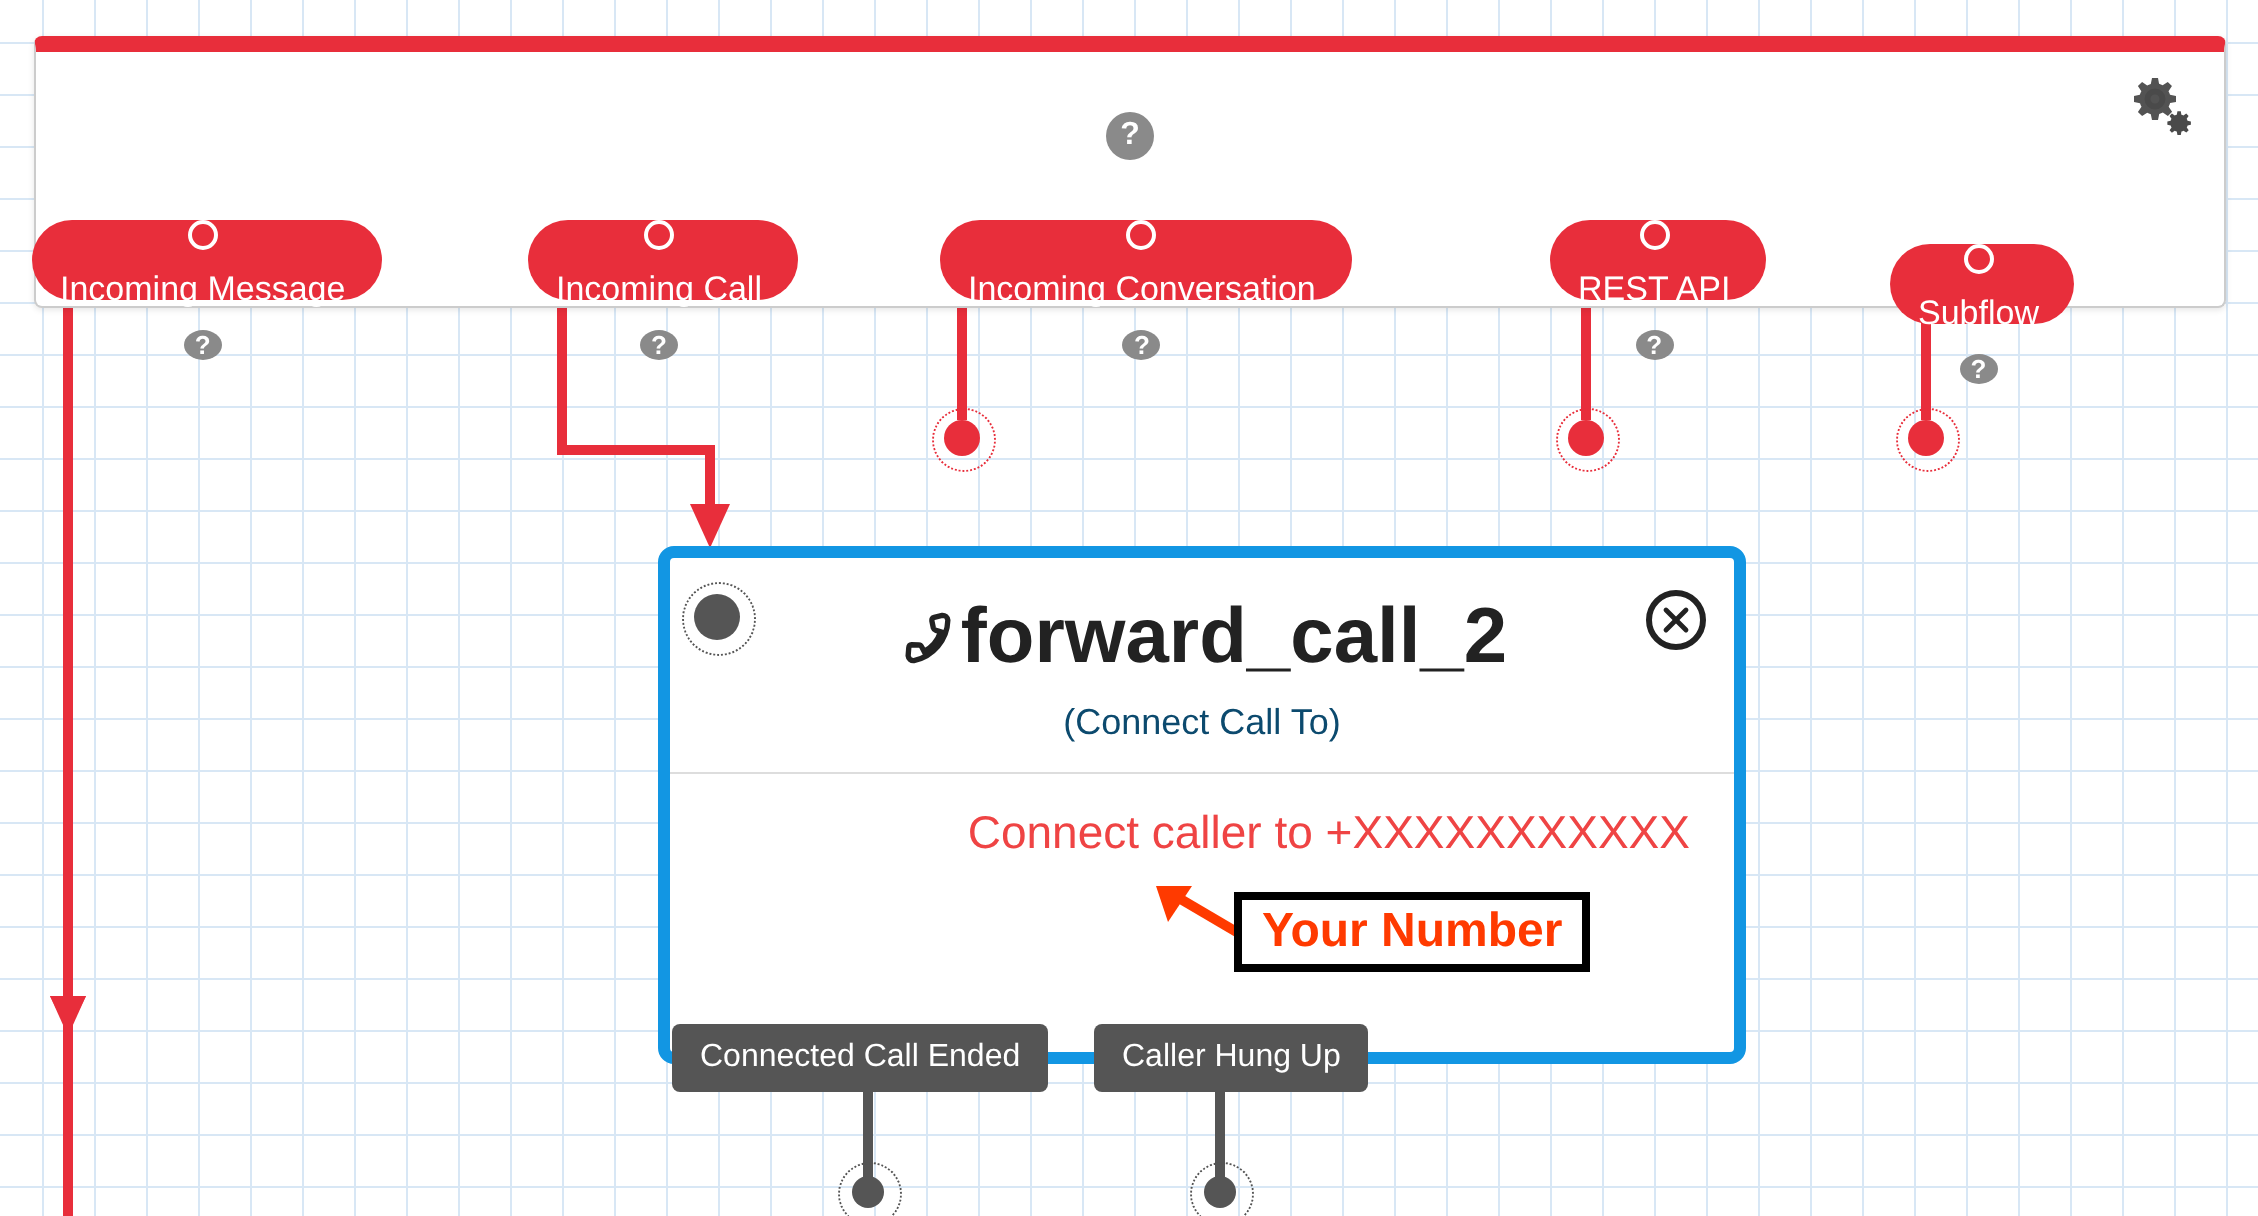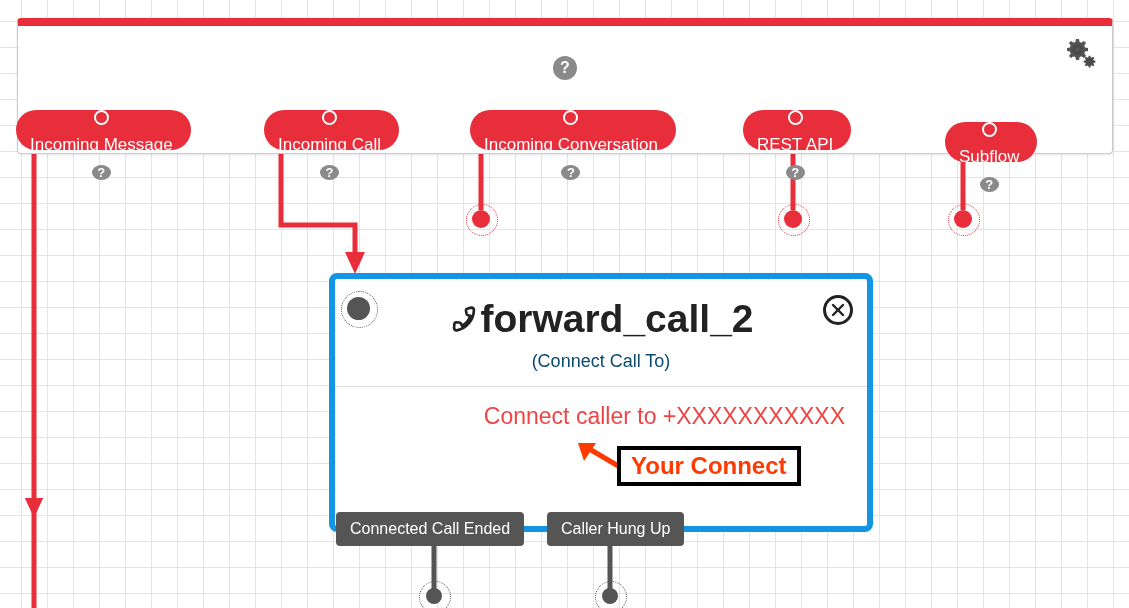--- a/index.html
+++ b/index.html
@@ -228,21 +228,21 @@
   <div class="pill" style="left:264px; top:110px;">
     <span class="ring"></span>
     <span>Incoming Call</span>
     <span class="help-circle small">?</span>
   </div>
   <div class="pill" style="left:470px; top:110px;">
     <span class="ring"></span>
     <span>Incoming Conversation</span>
     <span class="help-circle small">?</span>
   </div>
-  <div class="pill" style="left:743px; top:110px;">
+  <div class="pill" style="left:775px; top:110px;">
     <span class="ring"></span>
     <span>REST API</span>
     <span class="help-circle small">?</span>
   </div>
   <div class="pill" style="left:945px; top:122px;">
     <span class="ring"></span>
     <span>Subflow</span>
     <span class="help-circle small">?</span>
   </div>
 
@@ -278,15 +278,15 @@
     <span>Caller Hung Up</span>
   </div>
 
   <div class="endpoint dark" style="left:426px; top:588px;"></div>
   <div class="endpoint dark" style="left:602px; top:588px;"></div>
 
   <svg class="annot-arrow" width="50" height="34">
     <line x1="44" y1="26" x2="10" y2="6" stroke="#ff3a00" stroke-width="5"></line>
     <polygon points="2,2 20,2 8,20" fill="#ff3a00"></polygon>
   </svg>
-  <div class="annot-box">Your Connect</div>
+  <div class="annot-box">Your Number</div>
 
 </div>
 
 </body></html>

